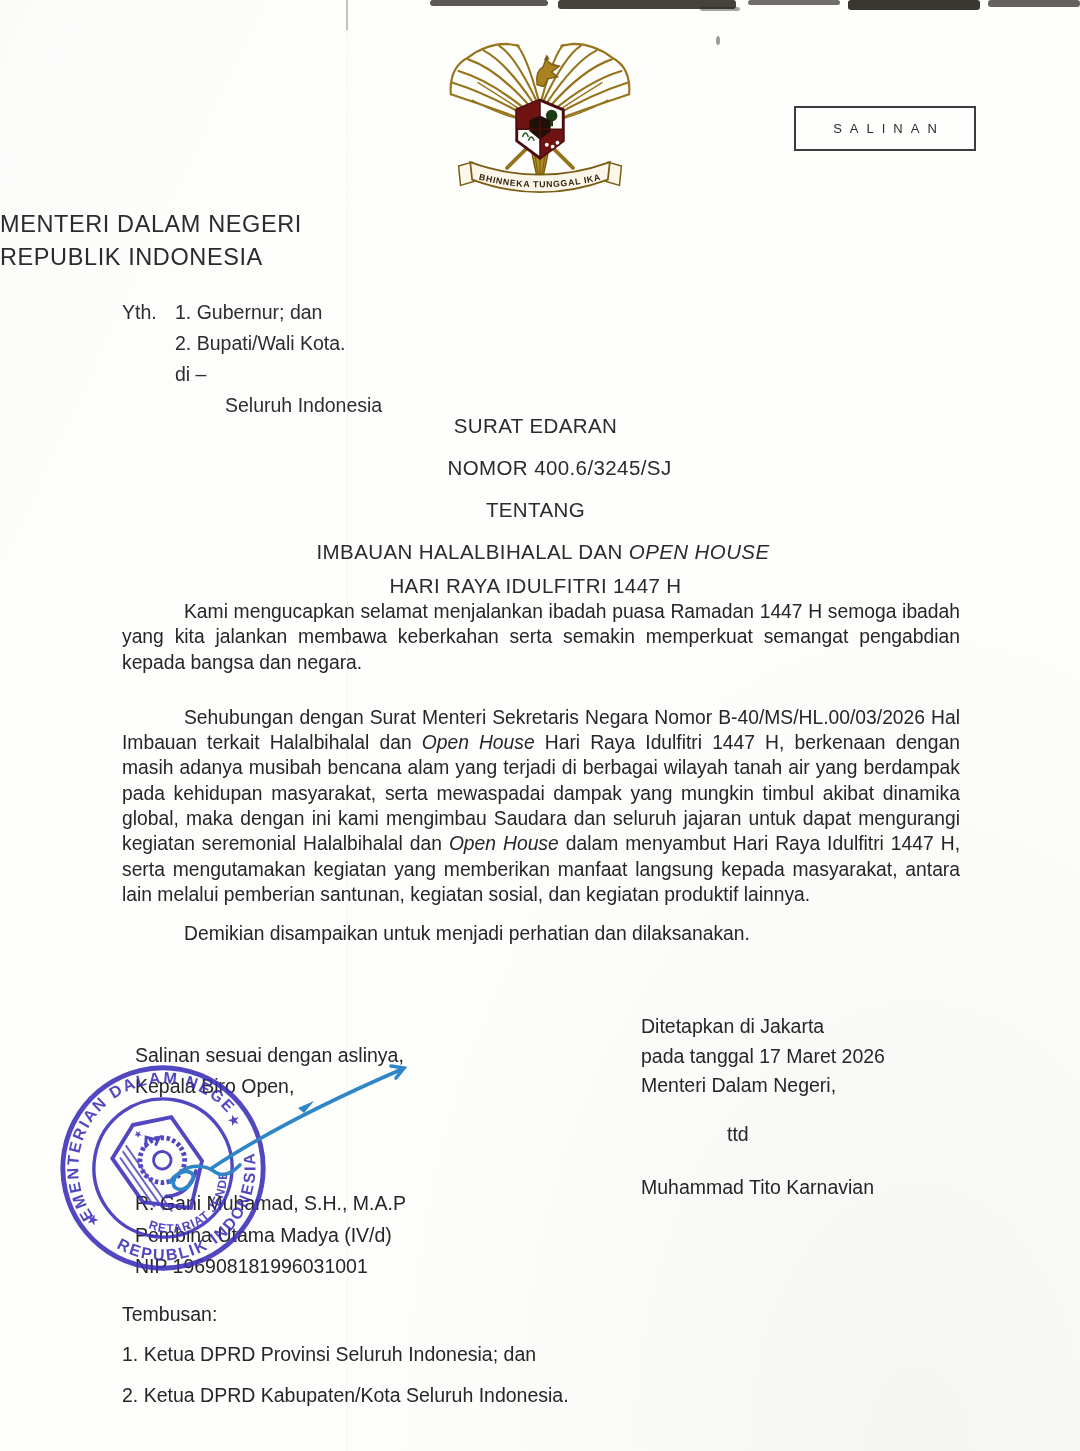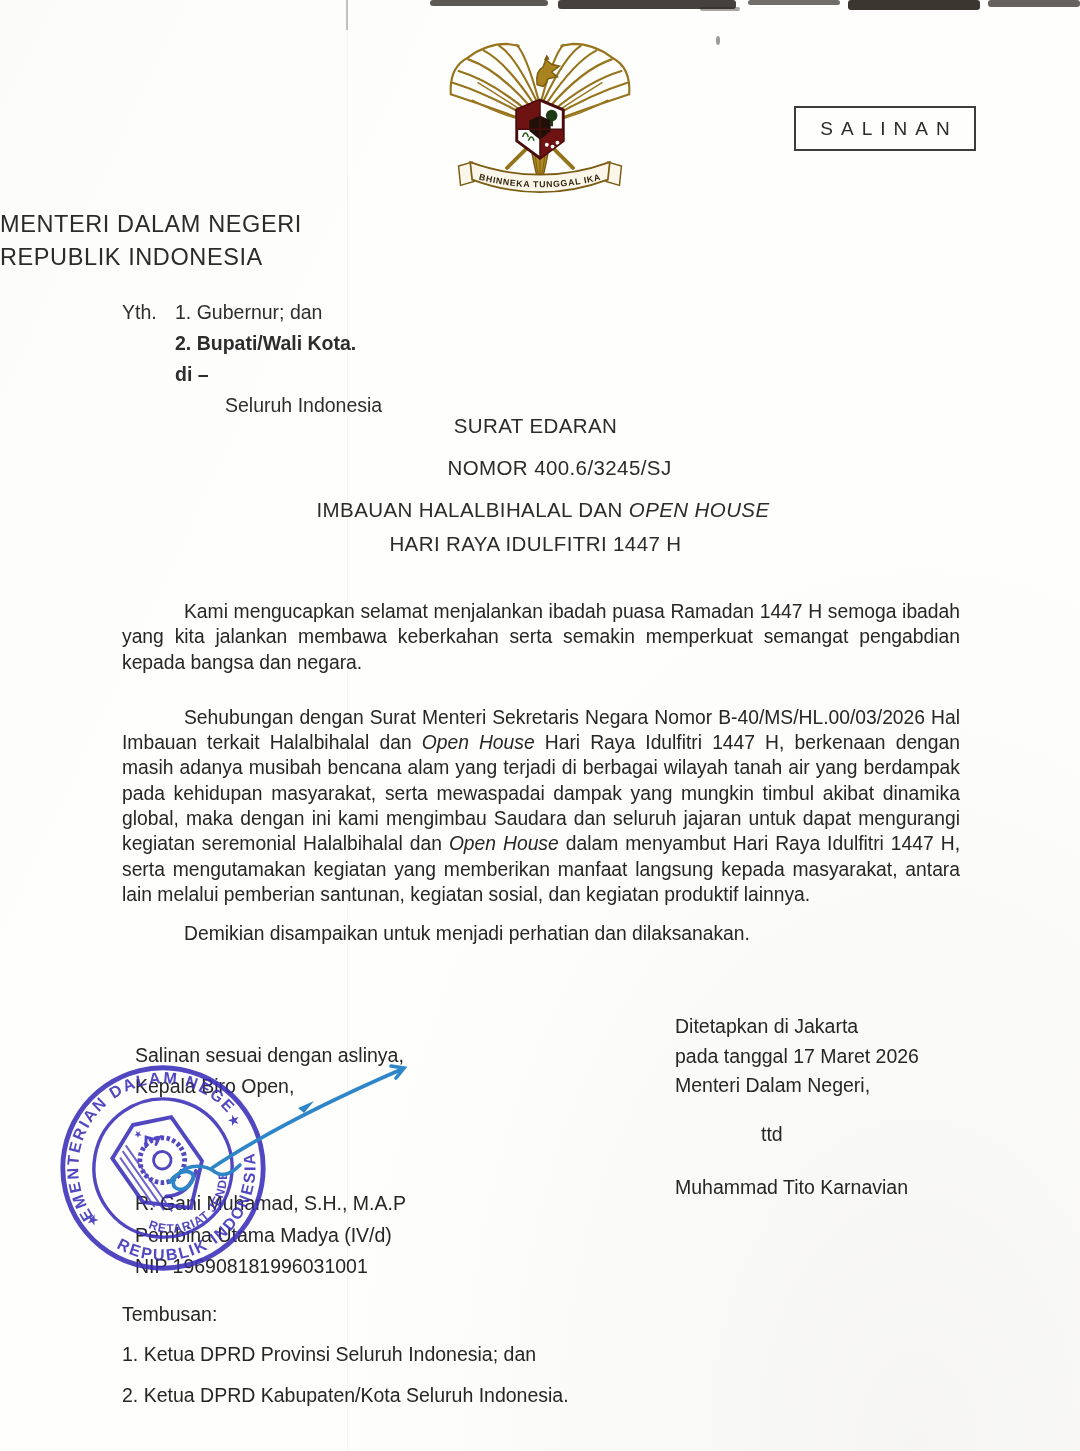--- a/index.html
+++ b/index.html
@@ -24,49 +24,49 @@
 
   
   .emblem { position: absolute; left: 443px; top: 40px; }
 
   
   .salinan-box {
     position: absolute; left: 794px; top: 106px; width: 182px; height: 45px;
     border: 2px solid #3d3d3d;
     display: flex; align-items: center; justify-content: center;
   }
-  .salinan-box span { font-size: 19px; letter-spacing: 8px; color: #2b2b2b; padding-left: 8px; }
+  .salinan-box span { font-size: 13px; letter-spacing: 8px; color: #2b2b2b; padding-left: 8px; }
 
   
   .letterhead { position: absolute; left: 0; top: 208px; width: 1080px; }
   .letterhead div { font-size: 23.5px; line-height: 33px; letter-spacing: 0.6px; color: #2b2b2b; }
 
   
   .recipient { position: absolute; left: 122px; top: 297px; font-size: 19.5px; line-height: 31px; }
   .recipient .row { display: flex; }
   .recipient .yth { width: 53px; }
-  .recipient .indent1 { padding-left: 53px; font-weight: bold; }
+  .recipient .indent1 { padding-left: 53px; }
   .recipient .indent2 { padding-left: 103px; }
 
   
   .title-block { position: absolute; left: 0; top: 414px; width: 1071px; text-align: center; color: #2b2b2b; }
   .title-block .t-line { font-size: 20.5px; letter-spacing: 0.4px; }
   .t1 { margin-bottom: 18px; }
   .t2 { margin-bottom: 18px; padding-left: 48px; }
   .t3 { margin-bottom: 18px; }
   .t4 { margin-bottom: 10px; padding-left: 15px; }
 
   
   .body-text { position: absolute; left: 122px; top: 599px; width: 838px; font-size: 19.3px; line-height: 25.3px; color: #262626; }
   .body-text p { text-align: justify; text-indent: 62px; }
   .body-text p.p2 { margin-top: 30px; }
   .body-text p.p3 { margin-top: 14px; text-align: left; }
 
   
-  .sig-right { position: absolute; left: 675px; top: 1012px; font-size: 19.5px; line-height: 29.5px; color: #262626; }
+  .sig-right { position: absolute; left: 641px; top: 1012px; font-size: 19.5px; line-height: 29.5px; color: #262626; }
   .sig-right .ttd { margin-top: 19px; padding-left: 86px; }
   .sig-right .name { margin-top: 24px; }
 
   
   .cert { position: absolute; left: 135px; top: 1040px; font-size: 19.5px; line-height: 31px; color: #262626; }
   .cert-name { position: absolute; left: 135px; top: 1188px; font-size: 19.5px; line-height: 31.5px; color: #262626; }
 
   
   .stamp { position: absolute; left: 56px; top: 1061px; opacity: 0.88; }
   .handsig { position: absolute; left: 112px; top: 1056px; }
@@ -168,20 +168,21 @@
       <span>1. Gubernur; dan</span>
     </div>
     <div class="indent1">2. Bupati/Wali Kota.</div>
     <div class="indent1">di –</div>
     <div class="indent2">Seluruh Indonesia</div>
   </div>
 
   <div class="title-block">
     <div class="t-line t1">SURAT EDARAN</div>
     <div class="t-line t2">NOMOR 400.6/3245/SJ</div>
+    <div class="t-line t3">TENTANG</div>
     <div class="t-line t4"><span>IMBAUAN HALALBIHALAL DAN </span><span style="font-style: italic;">OPEN HOUSE</span></div>
     <div class="t-line">HARI RAYA IDULFITRI 1447 H</div>
   </div>
 
   <div class="body-text">
     <p class="p1"><span>Kami mengucapkan selamat menjalankan ibadah puasa Ramadan 1447 H semoga ibadah yang kita jalankan membawa keberkahan serta semakin memperkuat semangat pengabdian kepada bangsa dan negara.</span></p>
     <p class="p2"><span>Sehubungan dengan Surat Menteri Sekretaris Negara Nomor B-40/MS/HL.00/03/2026 Hal Imbauan terkait Halalbihalal dan </span><span style="font-style: italic;">Open House</span><span> Hari Raya Idulfitri 1447 H, berkenaan dengan masih adanya musibah bencana alam yang terjadi di berbagai wilayah tanah air yang berdampak pada kehidupan masyarakat, serta mewaspadai dampak yang mungkin timbul akibat dinamika global, maka dengan ini kami mengimbau Saudara dan seluruh jajaran untuk dapat mengurangi kegiatan seremonial Halalbihalal dan </span><span style="font-style: italic;">Open House</span><span> dalam menyambut Hari Raya Idulfitri 1447 H, serta mengutamakan kegiatan yang memberikan manfaat langsung kepada masyarakat, antara lain melalui pemberian santunan, kegiatan sosial, dan kegiatan produktif lainnya.</span></p>
     <p class="p3"><span>Demikian disampaikan untuk menjadi perhatian dan dilaksanakan.</span></p>
   </div>
 

